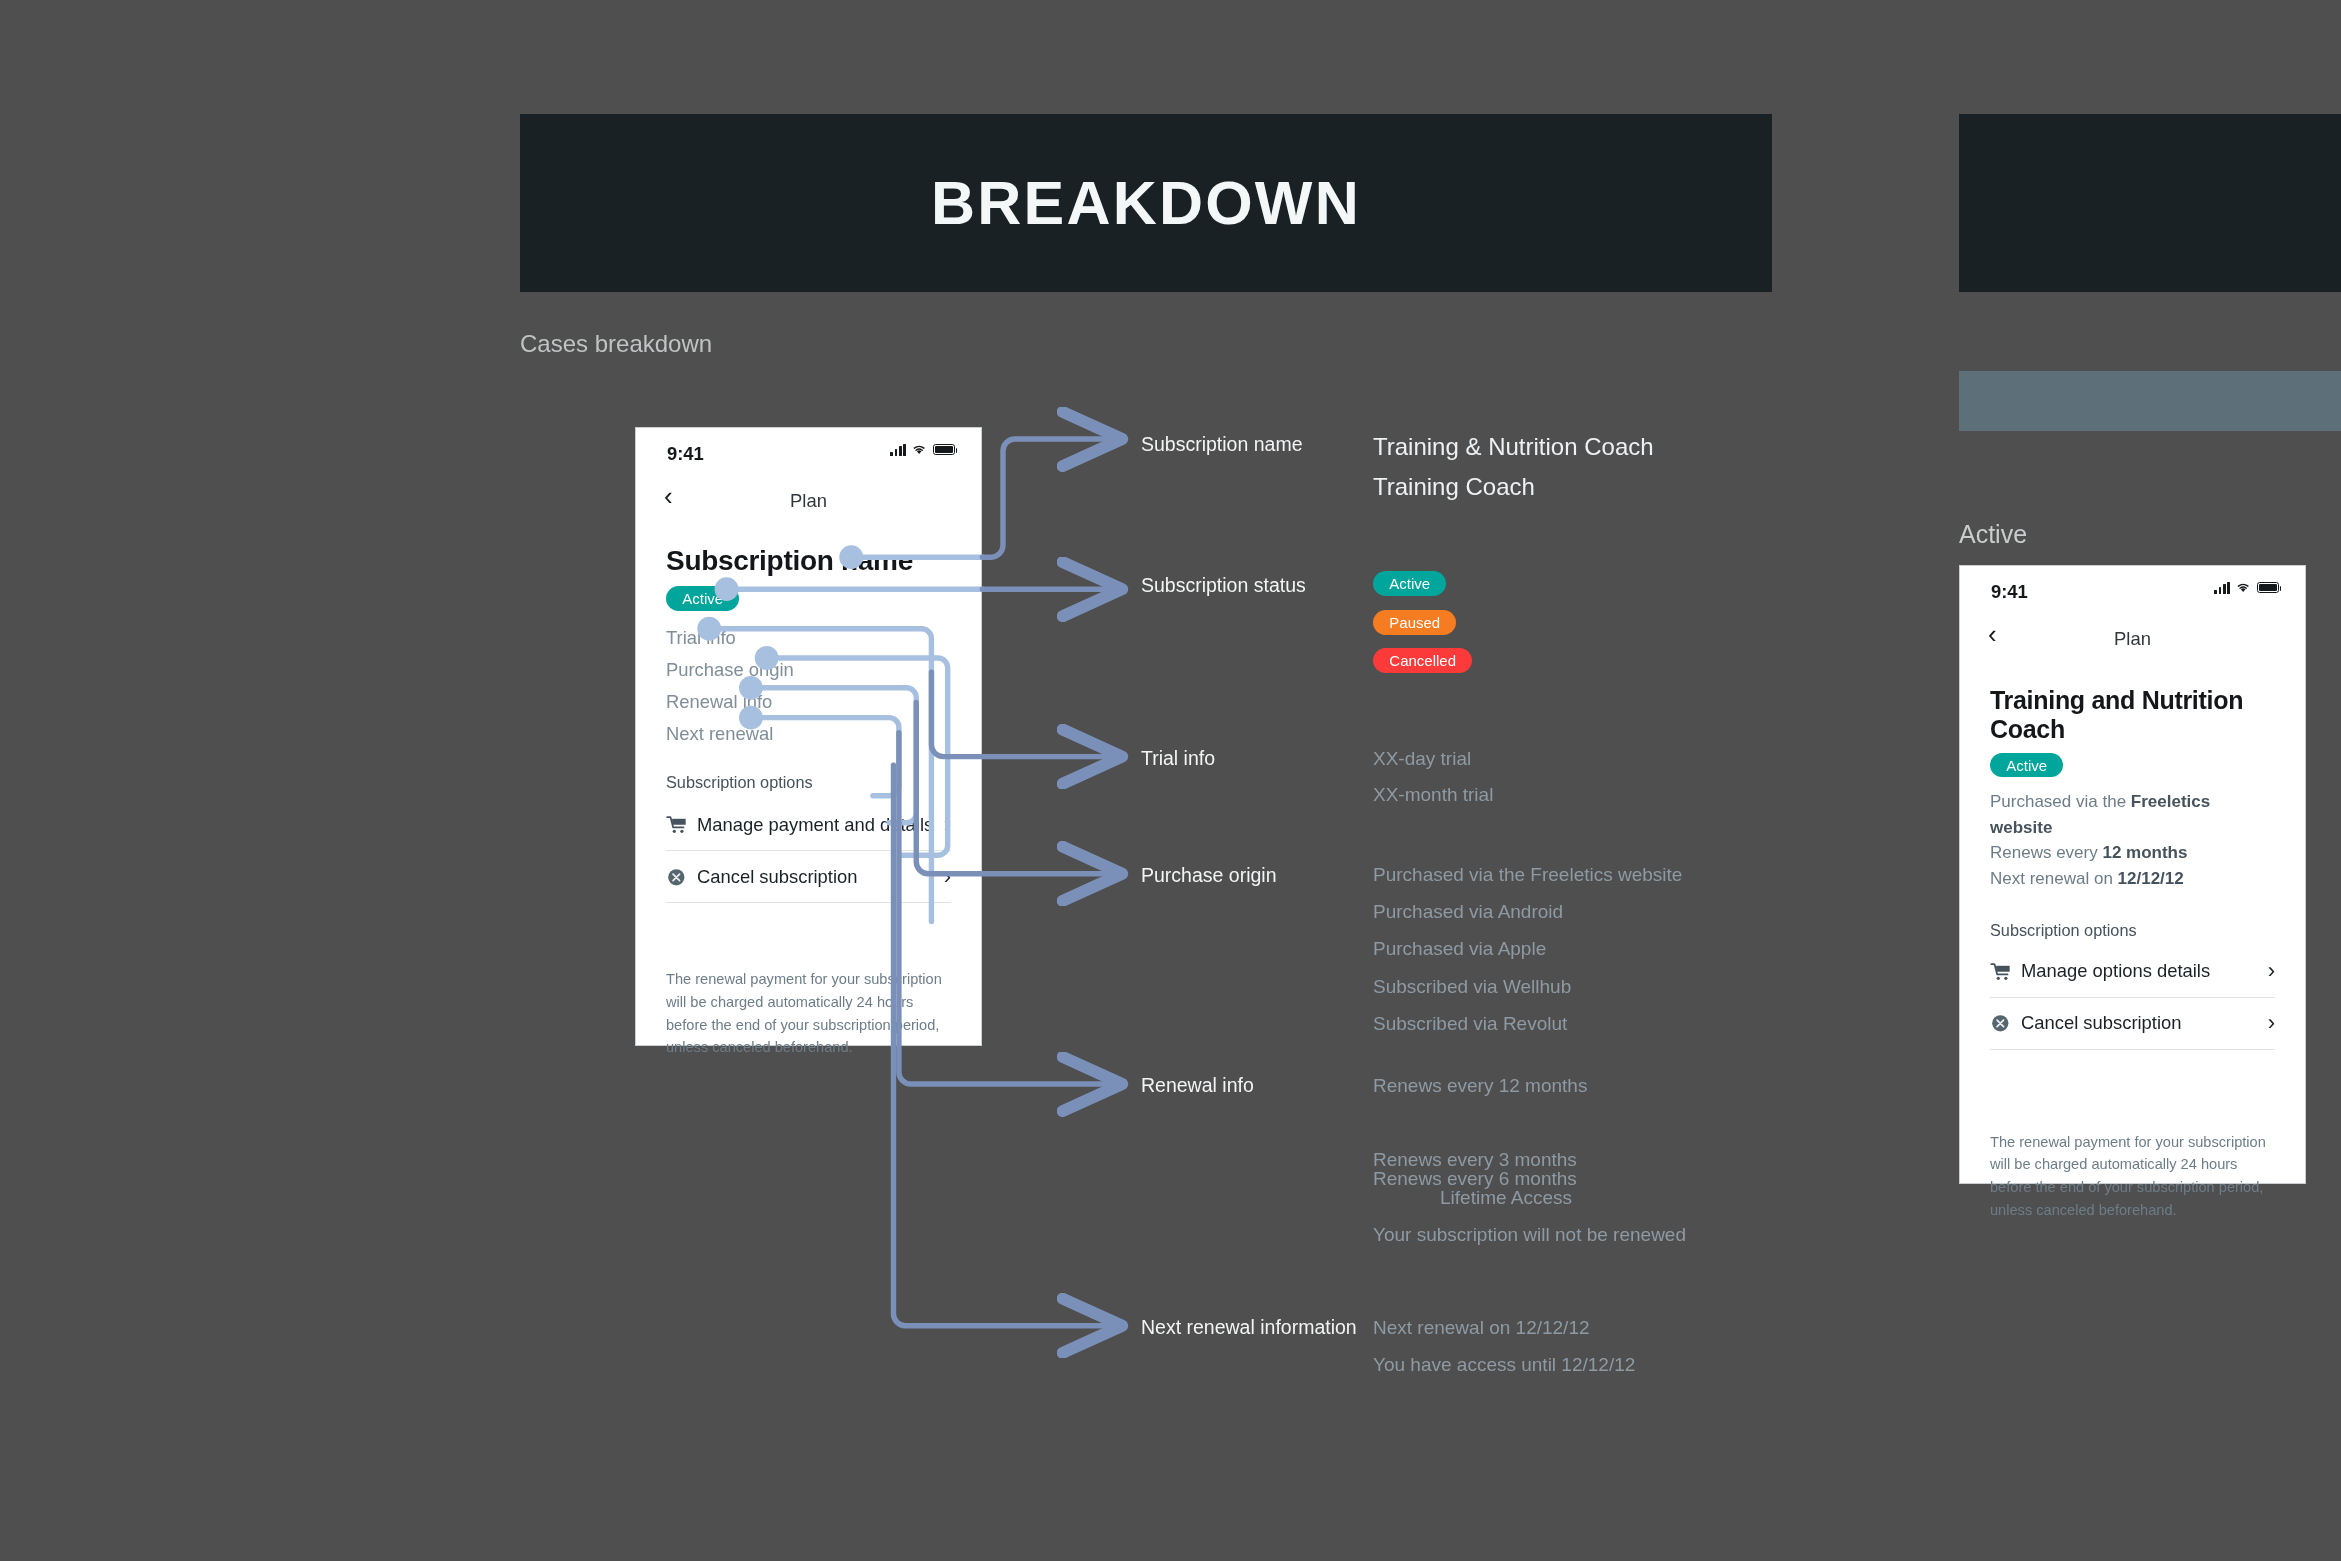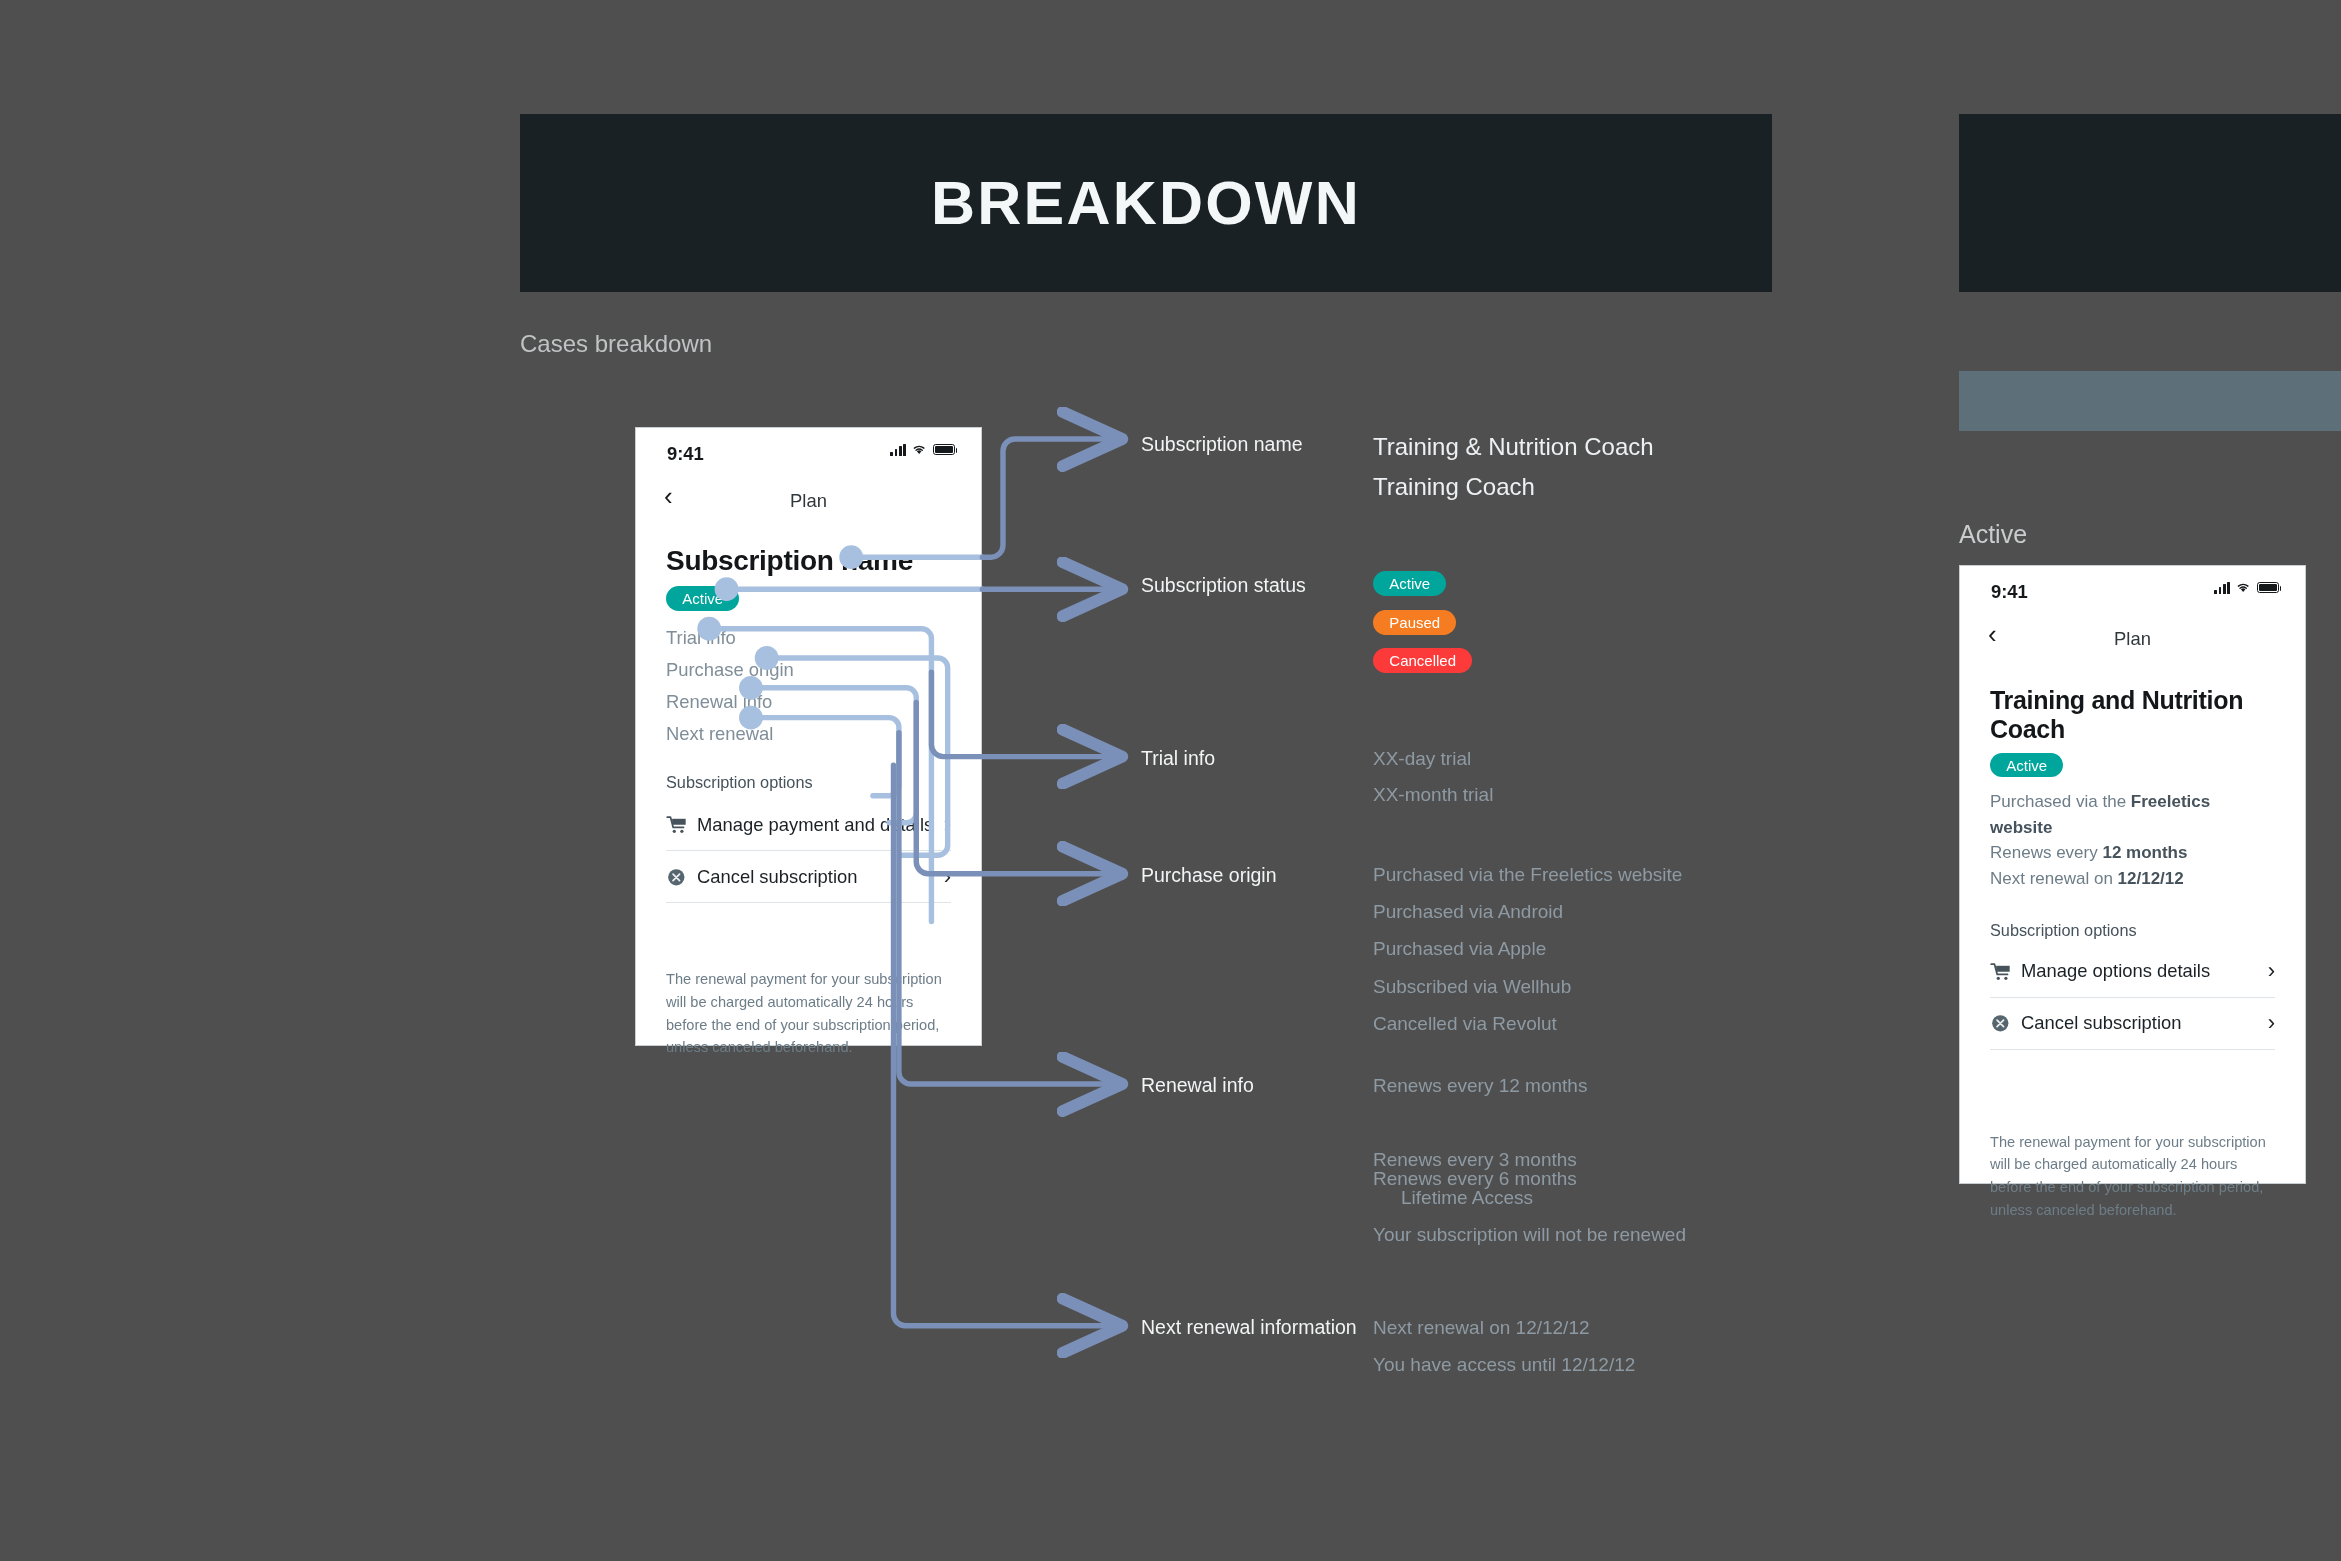--- a/index.html
+++ b/index.html
@@ -329,23 +329,23 @@
 <span class="badge orange" style="position:absolute; left:1373px; top:610px;">Paused</span>
 <span class="badge red" style="position:absolute; left:1373px; top:648px;">Cancelled</span>
 
 <div class="val" style="left:1373px; top:748px;">XX-day trial</div>
 <div class="val" style="left:1373px; top:784px;">XX-month trial</div>
 
 <div class="val" style="left:1373px; top:864px;">Purchased via the Freeletics website</div>
 <div class="val" style="left:1373px; top:901px;">Purchased via Android</div>
 <div class="val" style="left:1373px; top:938px;">Purchased via Apple</div>
 <div class="val" style="left:1373px; top:976px;">Subscribed via Wellhub</div>
-<div class="val" style="left:1373px; top:1013px;">Cancelled via Revolut</div>
+<div class="val" style="left:1373px; top:1013px;">Subscribed via Revolut</div>
 
 <div class="val" style="left:1373px; top:1075px;">Renews every 12 months</div>
 <div class="val" style="left:1373px; top:1168px;">Renews every 6 months</div>
 <div class="val" style="left:1373px; top:1149px;">Renews every 3 months</div>
-<div class="val" style="left:1401px; top:1187px;">Lifetime Access</div>
+<div class="val" style="left:1440px; top:1187px;">Lifetime Access</div>
 <div class="val" style="left:1373px; top:1224px;">Your subscription will not be renewed</div>
 
 <div class="val" style="left:1373px; top:1317px;">Next renewal on 12/12/12</div>
 <div class="val" style="left:1373px; top:1354px;">You have access until 12/12/12</div>
 
 
 </body></html>

